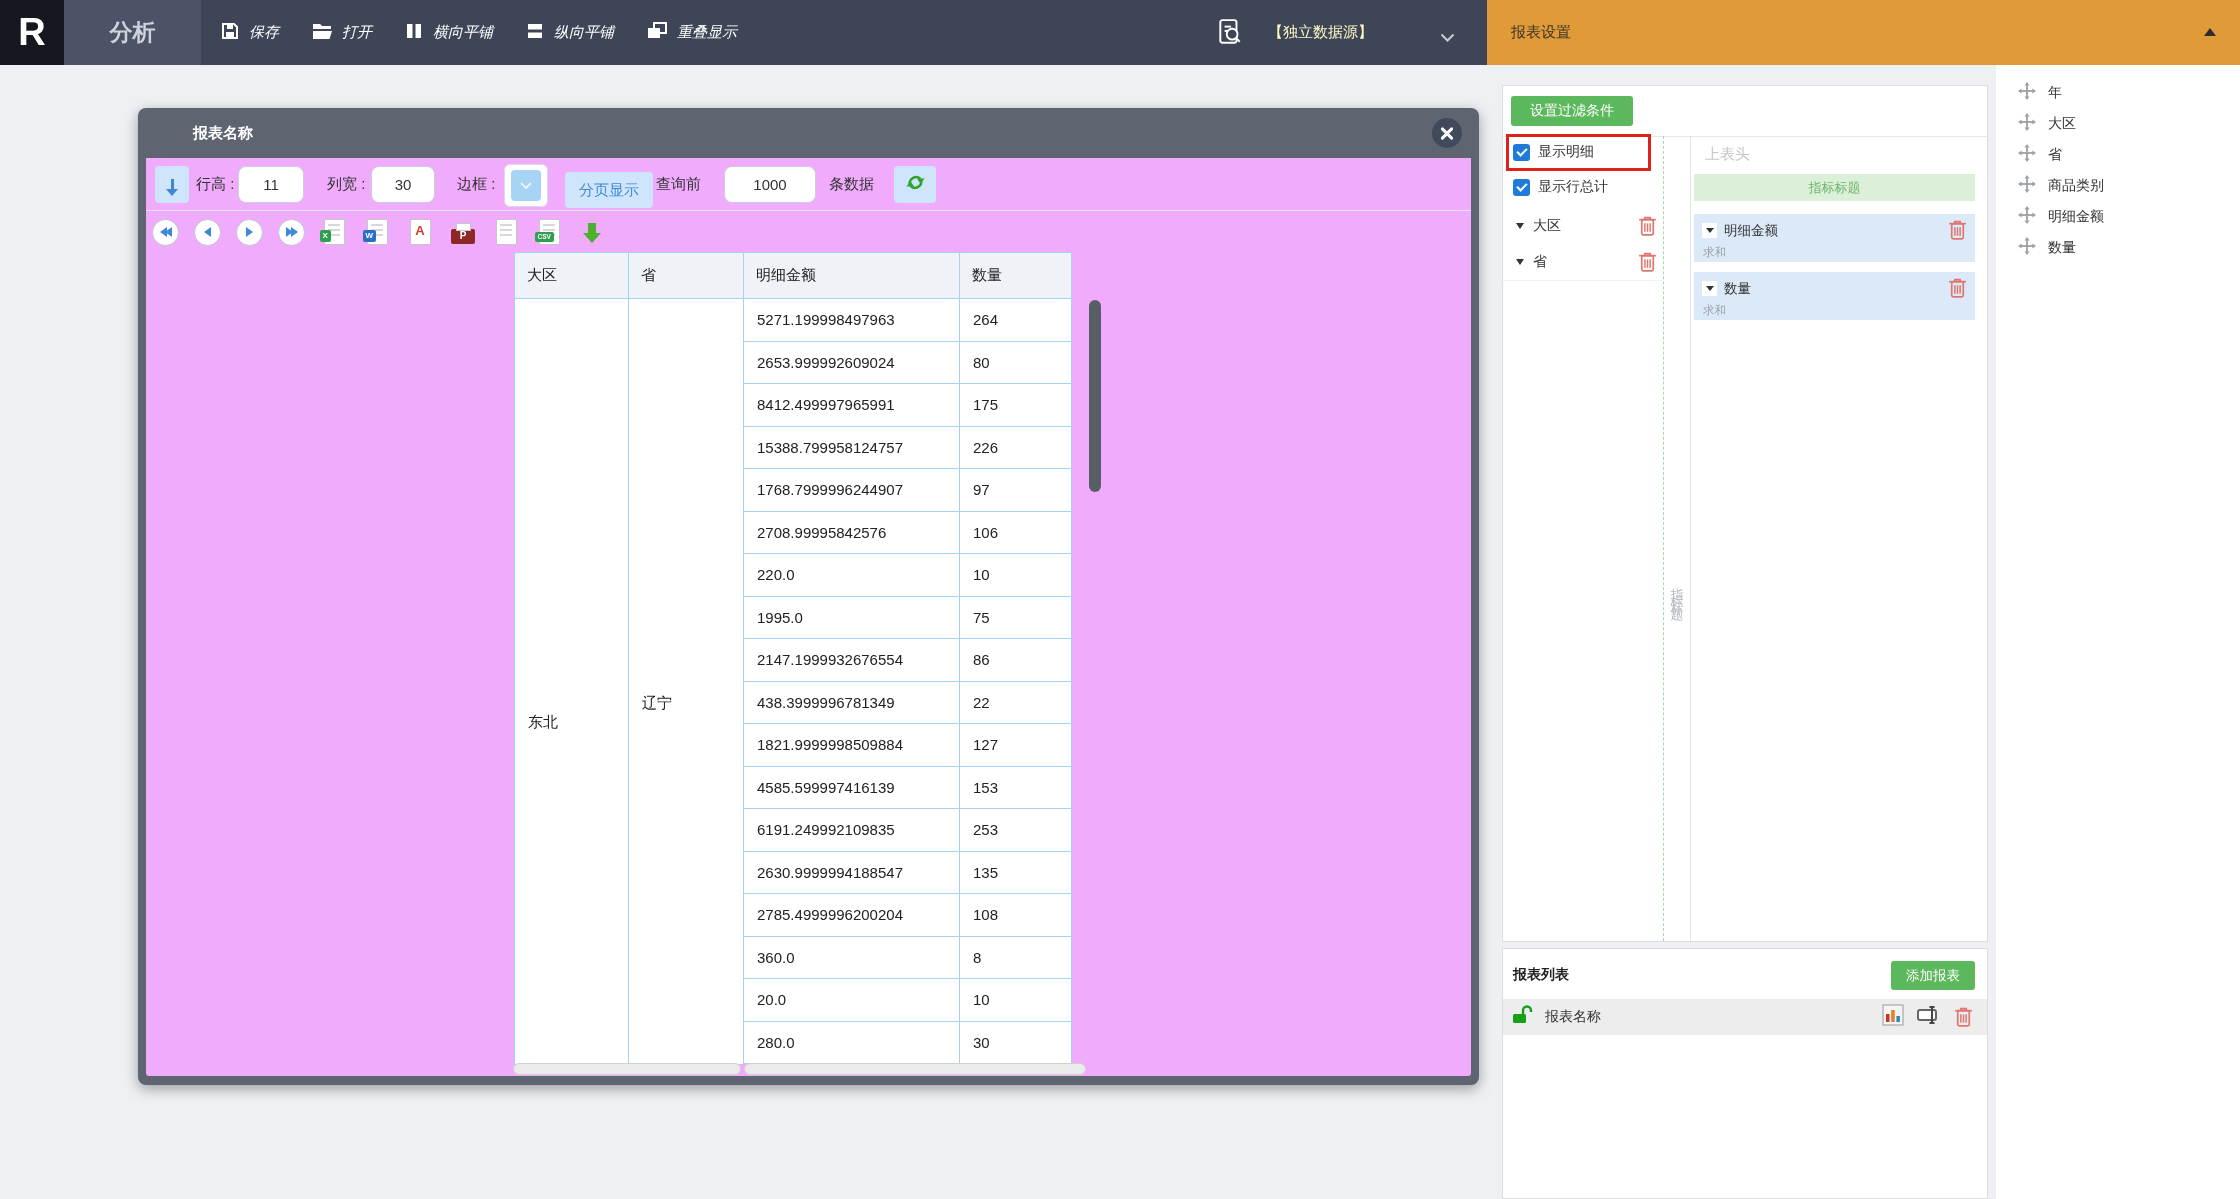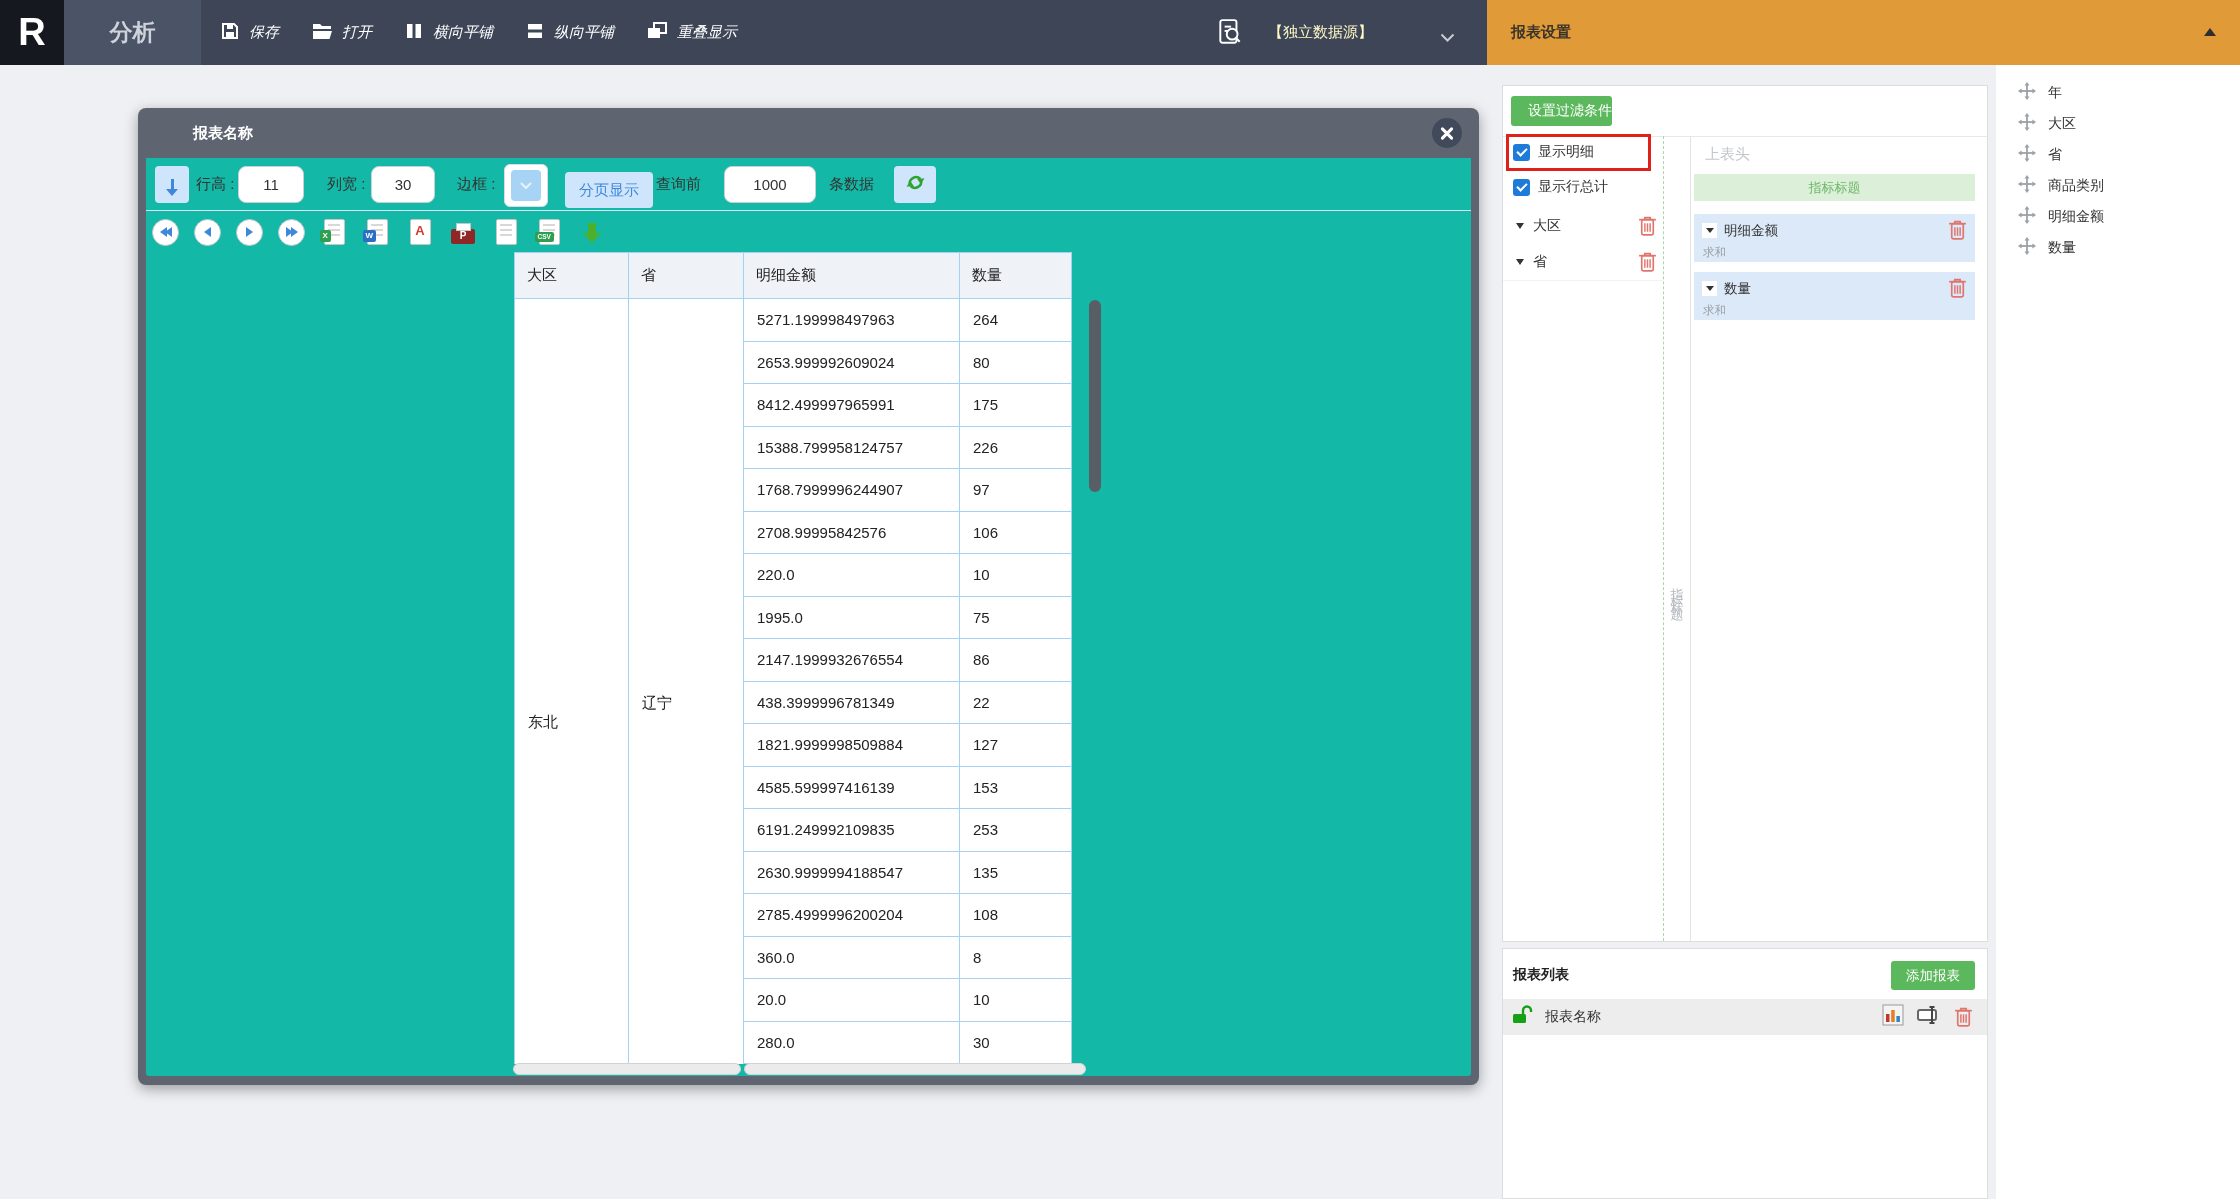--- a/index.html
+++ b/index.html
@@ -14,35 +14,35 @@
         color:#ced3dc;font-size:23px;font-weight:bold;display:flex;align-items:center;justify-content:center;}
   .menu{position:absolute;left:220px;top:0;height:65px;display:flex;align-items:center;gap:32px;font-style:italic;}
   .menu-item{display:flex;align-items:center;gap:9px;color:#fff;font-size:15px;cursor:pointer;}
   .ds-icon{position:absolute;left:1216px;top:18px;width:28px;height:28px;}
   .ds-label{position:absolute;left:1268px;top:0;height:65px;display:flex;align-items:center;color:#fef9c3;font-size:15px;}
   .ds-chevron{position:absolute;left:1440px;top:28px;}
 
   
   .panel-header{position:absolute;left:1487px;top:0;width:753px;height:65px;background:#e09a38;}
   .panel-title{position:absolute;left:24px;top:0;height:65px;display:flex;align-items:center;
-               font-size:15px;color:#3a342a;font-weight:bold;}
+               font-size:15px;color:#3a342a;}
   .collapse-tri{position:absolute;right:24px;top:28px;width:0;height:0;border-left:6px solid transparent;
                border-right:6px solid transparent;border-bottom:8px solid #2e2e2e;cursor:pointer;}
 
   
   .dialog{position:absolute;left:138px;top:108px;width:1341px;height:977px;background:#5e6571;
           border-radius:8px;box-shadow:0 4px 14px rgba(0,0,0,.35);}
   .dialog-title{position:absolute;left:55px;top:0;height:50px;display:flex;align-items:center;
           color:#fff;font-weight:bold;font-size:15px;}
   .dialog-close{position:absolute;right:17px;top:10px;width:30px;height:30px;border-radius:50%;
           background:#414a5b;cursor:pointer;}
   .dialog-close i{position:absolute;left:7px;top:13.5px;width:16px;height:3px;background:#fff;border-radius:2px;display:block;}
   .dialog-close i:first-child{transform:rotate(45deg);}
   .dialog-close i:last-child{transform:rotate(-45deg);}
-  .dialog-body{position:absolute;left:8px;top:50px;right:8px;bottom:9px;background:#14b8a6;
+  .dialog-body{position:absolute;left:8px;top:50px;right:8px;bottom:9px;background:#f0abfc;
           border-radius:0 0 3px 3px;overflow:hidden;}
 
   
   .ctrl-row{position:absolute;left:0;top:0;width:100%;height:53px;border-bottom:1px solid #d8e8f8;box-sizing:border-box;}
   .btn-blue{background:#cfe5fb;border-radius:4px;cursor:pointer;display:flex;align-items:center;justify-content:center;}
   .arrow-btn{position:absolute;left:9px;top:8px;width:34px;height:37px;}
   .dstem{position:relative;width:3px;height:11px;background:#3f88d8;display:block;}
   .dstem::after{content:"";position:absolute;left:-5px;top:10px;border-left:6.5px solid transparent;
         border-right:6.5px solid transparent;border-top:7px solid #3f88d8;}
   .lbl{position:absolute;top:17px;font-size:15px;color:#333;}
@@ -94,22 +94,22 @@
   .hbar1{left:367px;width:228px}.hbar2{left:598px;width:342px}
 
   
   .right-panel{position:absolute;left:1487px;top:65px;width:753px;height:1134px;background:#eef0f4;}
   .fields-col{position:absolute;left:1996px;top:65px;width:244px;height:1134px;background:#fff;
         padding-top:12px;box-sizing:border-box;}
   .field-item{height:31px;display:flex;align-items:center;gap:12px;padding-left:22px;font-size:14px;color:#333;cursor:grab;}
 
   .settings-card{position:absolute;left:1502px;top:85px;width:486px;height:857px;background:#fff;
         border:1px solid #ddd;box-sizing:border-box;}
-  .filter-btn{position:absolute;left:8px;top:10px;width:101px;height:30px;background:#5cb85c;color:#fff;
-        font-size:14px;border-radius:3px;display:flex;align-items:center;justify-content:flex-end;cursor:pointer;}
+  .filter-btn{position:absolute;left:8px;top:10px;width:122px;height:30px;background:#5cb85c;color:#fff;
+        font-size:14px;border-radius:3px;display:flex;align-items:center;justify-content:center;cursor:pointer;}
   .card-divider{position:absolute;left:0;top:50px;width:100%;border-top:1px solid #e8e8e8;}
   .hl-box{position:absolute;left:3px;top:48px;width:145px;height:37px;border:3px solid #e0211a;box-sizing:border-box;}
   .cb-row{position:absolute;left:10px;display:flex;align-items:center;gap:8px;font-size:14px;color:#333;cursor:pointer;}
   .cb1{top:57px}.cb2{top:92px}
   .checkbox{width:17px;height:17px;background:#1f7bd9;border-radius:3px;position:relative;flex:none;}
   .checkbox::after{content:"";position:absolute;left:3.5px;top:4px;width:8px;height:4px;
         border-left:2px solid #fff;border-bottom:2px solid #fff;transform:rotate(-45deg);}
   .rowfield{position:absolute;left:0;width:160px;height:36px;display:flex;align-items:center;
         border-bottom:1px solid #f2f2f2;background:#fff;}
   .rf1{top:122px}.rf2{top:158px}

